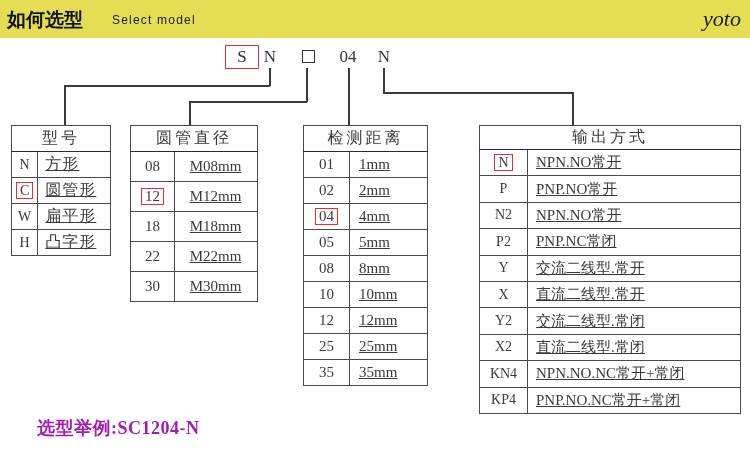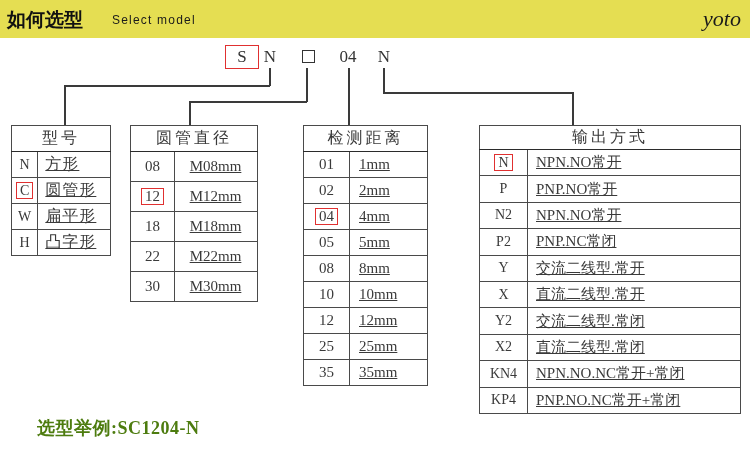--- a/index.html
+++ b/index.html
@@ -150,21 +150,21 @@
   #tbl-out .ccode { width: 48px; font-size: 14px; }
   #tbl-out .cdesc { font-size: 15px; padding-left: 8px; }
 
   
   #example-note {
     position: absolute;
     left: 37px; top: 417px;
     font-family: "Liberation Serif", "DejaVu Serif", serif;
     font-size: 18px;
     font-weight: bold;
-    color: #4d7c0f;
+    color: #a21caf;
     letter-spacing: 0.5px;
     line-height: 22px;
   }
 </style>
 </head>
 <body>
 
 <div id="page">
 
   <div id="header-banner">

